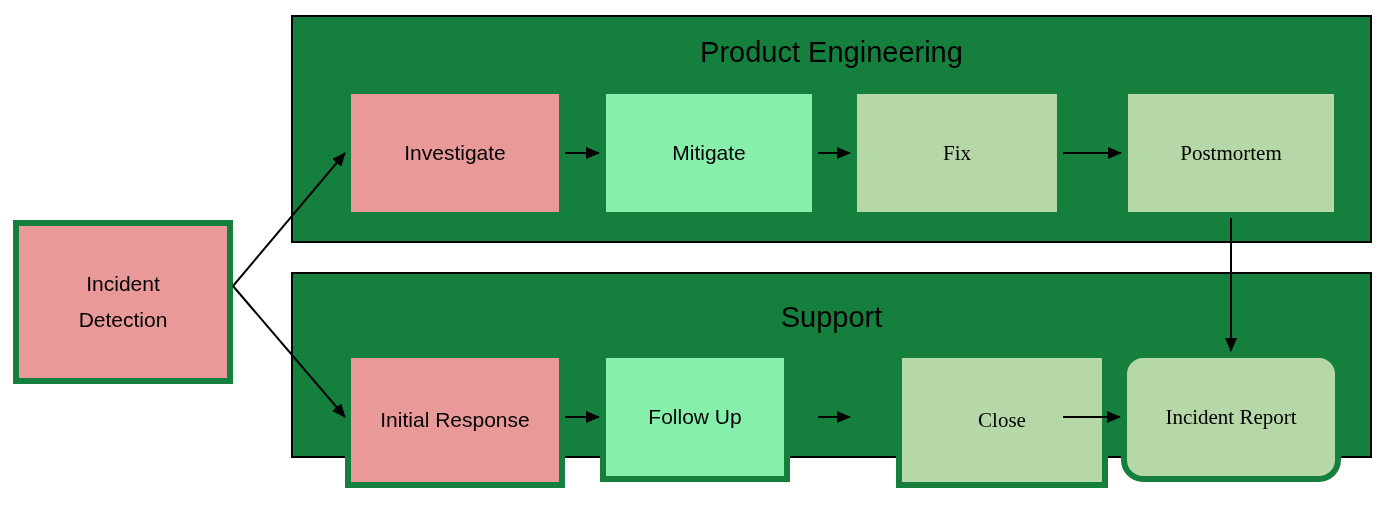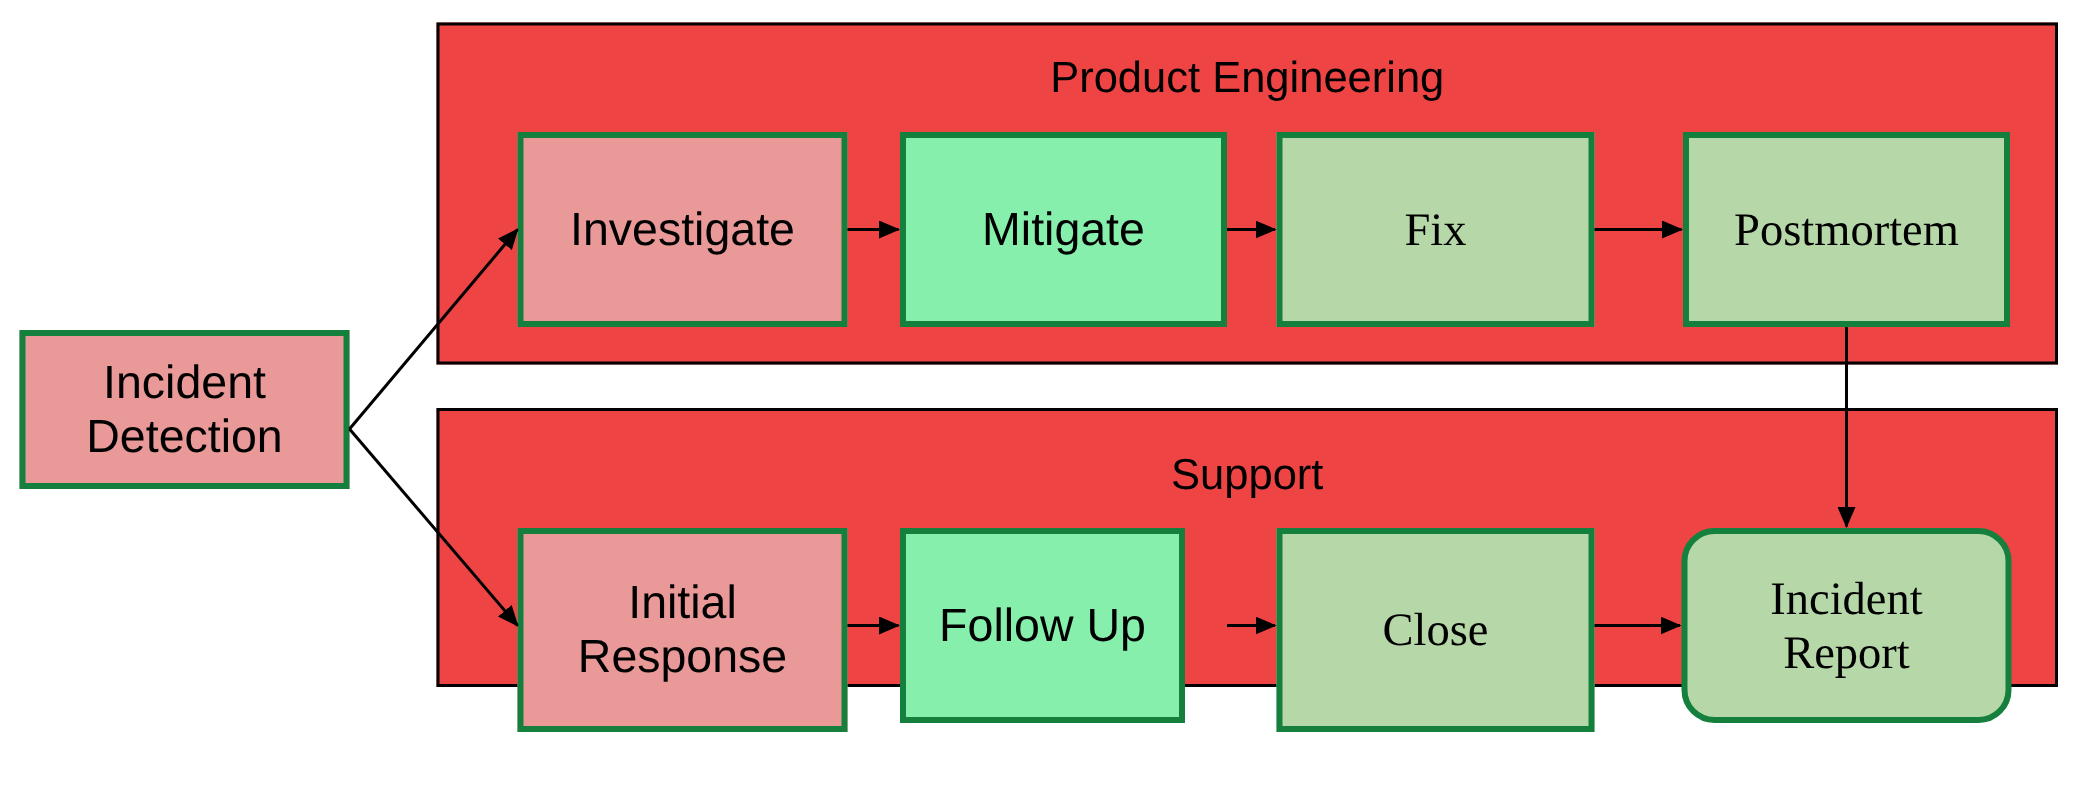--- a/index.html
+++ b/index.html
@@ -7,58 +7,58 @@
     position: relative;
     width: 1386px;
     height: 526px;
     background: #ffffff;
     font-family: "Liberation Sans", sans-serif;
     color: #000000;
     overflow: hidden;
   }
   .lane {
     position: absolute;
-    background: #ef4444;
+    background: #15803d;
     border: 2px solid #000000;
     box-sizing: border-box;
   }
   .lane-pe      { left: 291px; top: 15px;  width: 1081px; height: 228px; }
   .lane-support { left: 291px; top: 272px; width: 1081px; height: 186px; }
   .lane-title {
     position: absolute;
     left: 0; right: 0;
     text-align: center;
     font-size: 29px;
     line-height: 33px;
   }
   .lane-pe .lane-title      { top: 19px; }
   .lane-support .lane-title { top: 27px; }
   .node {
     position: absolute;
-    border: 4px solid #15803d;
+    border: 6px solid #15803d;
     box-sizing: border-box;
     display: flex;
     align-items: center;
     justify-content: center;
     text-align: center;
-    font-size: 31px;
+    font-size: 21px;
     line-height: 36px;
     padding: 0 20px;
   }
   .fill-red    { background: #ea9999; }
   .fill-yellow { background: #86efac; }
   .fill-green  { background: #b6d7a8; font-family: Liberation Serif, serif; }
-  .pos-detect    { left: 13px;   top: 220px; width: 220px; height: 106px; }
+  .pos-detect    { left: 13px;   top: 220px; width: 220px; height: 164px; }
   .pos-invest    { left: 345px;  top: 88px;  width: 220px; height: 130px; }
   .pos-mitigate  { left: 600px;  top: 88px;  width: 218px; height: 130px; }
   .pos-fix       { left: 851px;  top: 88px;  width: 212px; height: 130px; }
   .pos-postm     { left: 1122px; top: 88px;  width: 218px; height: 130px; }
   .pos-initresp  { left: 345px;  top: 352px; width: 220px; height: 136px; }
   .pos-followup  { left: 600px;  top: 352px; width: 190px; height: 130px; }
-  .pos-close     { left: 851px;  top: 352px; width: 212px; height: 136px; }
+  .pos-close     { left: 896px;  top: 352px; width: 212px; height: 136px; }
   .pos-increport { left: 1121px; top: 352px; width: 220px; height: 130px; border-radius: 22px; }
   .edges {
     position: absolute;
     left: 0; top: 0;
     width: 1386px; height: 526px;
     pointer-events: none;
   }
 </style>
 </head>
 <body>

